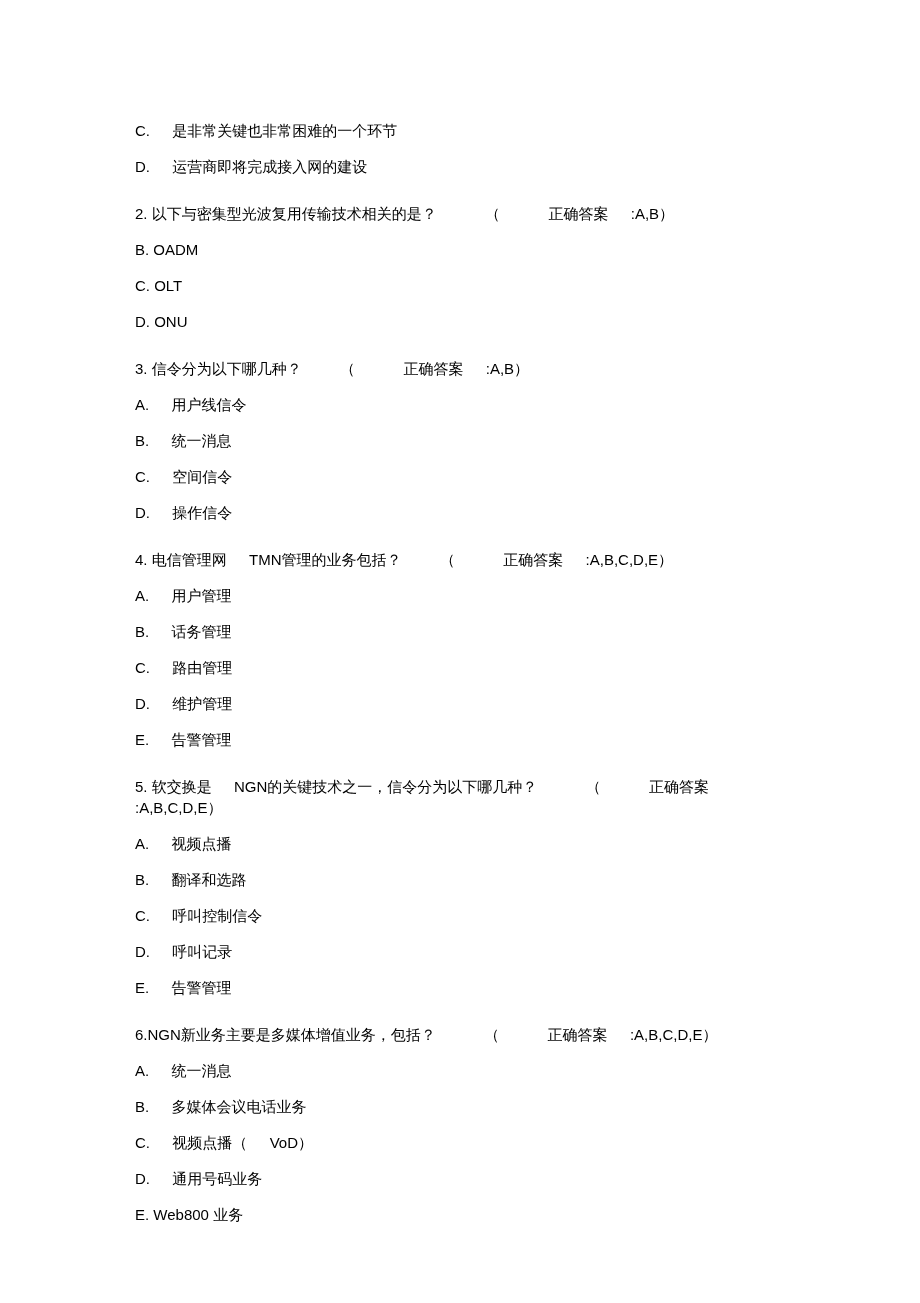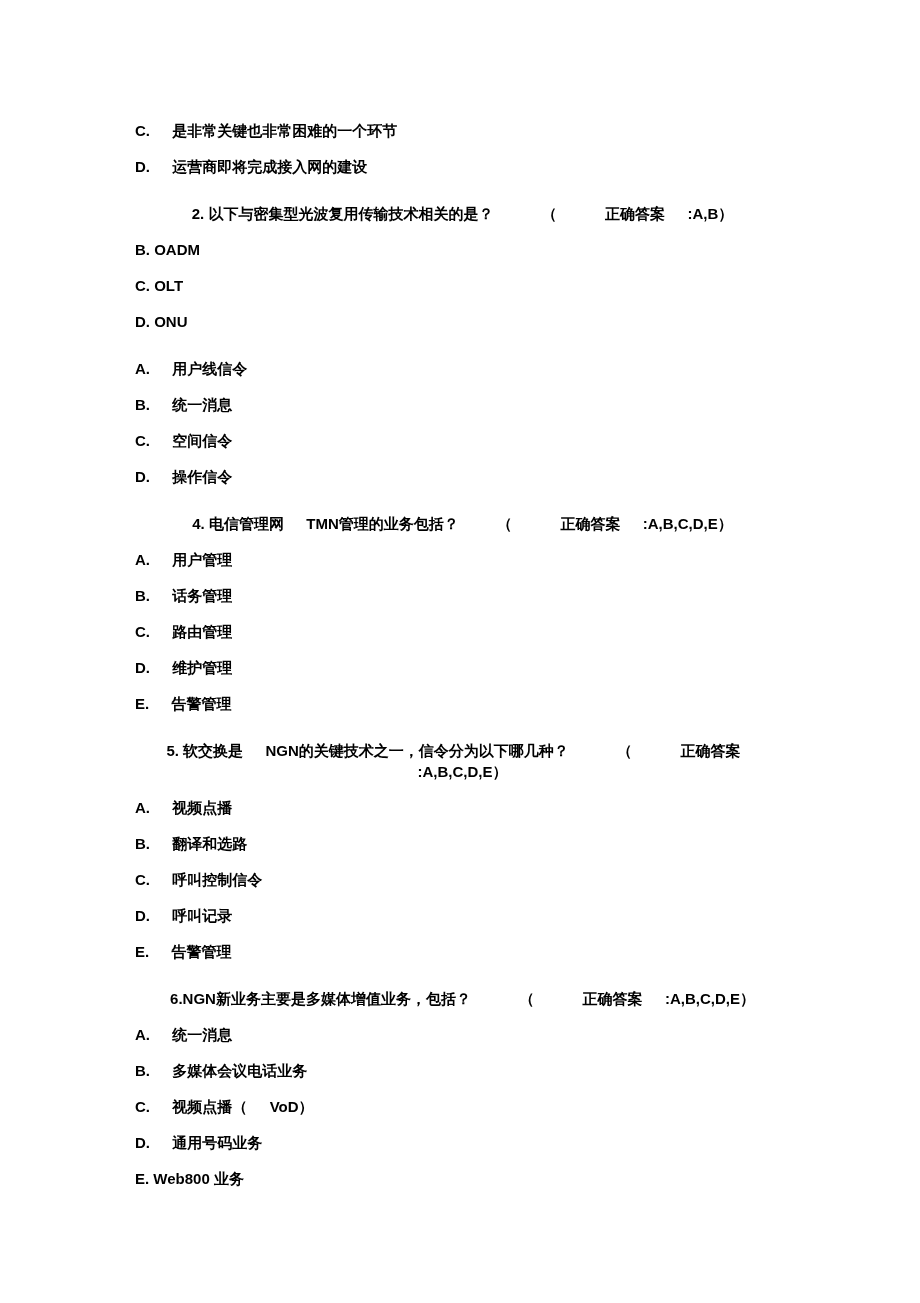--- a/index.html
+++ b/index.html
@@ -12,25 +12,23 @@
     box-sizing: border-box;
     width: 920px;
     padding: 120px 130px 140px 135px;
     font-family: "Arial", "Helvetica", "Microsoft YaHei", "SimSun", sans-serif;
     font-size: 15px;
     color: #000;
     line-height: 1.4;
   }
   .group {
     margin-bottom: 26px;
-    font-weight: bold;
   }
   .stem {
     margin-bottom: 15px;
-    text-align: center;
   }
   .stem span.seg {
     display: inline-block;
   }
   .opt {
     margin-bottom: 15px;
   }
   .opt .prefix {
     display: inline-block;
   }
@@ -75,20 +73,30 @@
       <span class="prefix">C. </span>
       <span>OLT</span>
     </div>
     <div class="opt">
       <span class="prefix">D. </span>
       <span>ONU</span>
     </div>
   </div>
 
   <div class="group">
+    <div class="stem">
+      <span class="seg">3.</span>
+      <span class="seg">信令分为以下哪几种？</span>
+      <span class="gap-mid"></span>
+      <span class="seg">（</span>
+      <span class="gap-wide"></span>
+      <span class="seg">正确答案</span>
+      <span class="gap-narrow"></span>
+      <span class="seg">:A,B）</span>
+    </div>
     <div class="opt">
       <span class="prefix">A. </span>
       <span class="gap-narrow"></span>
       <span>用户线信令</span>
     </div>
     <div class="opt">
       <span class="prefix">B. </span>
       <span class="gap-narrow"></span>
       <span>统一消息</span>
     </div>

